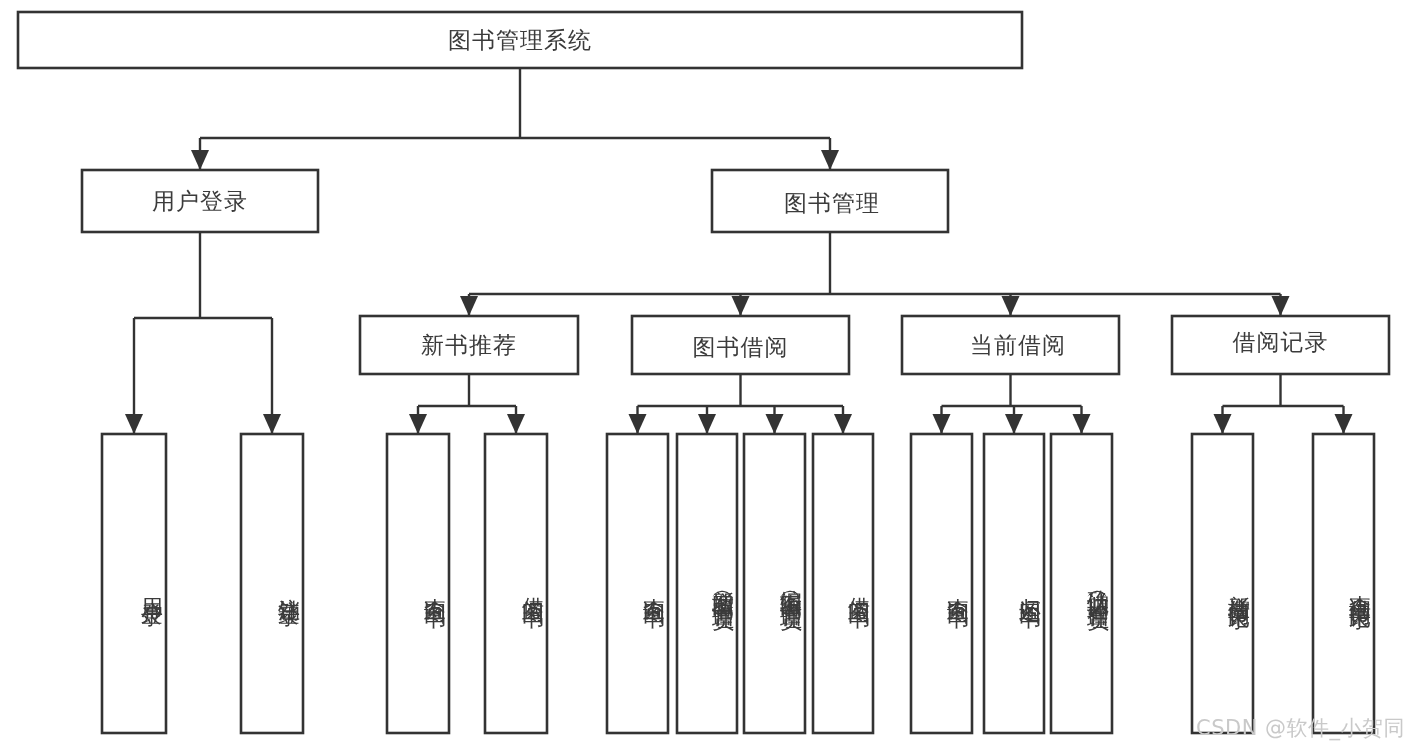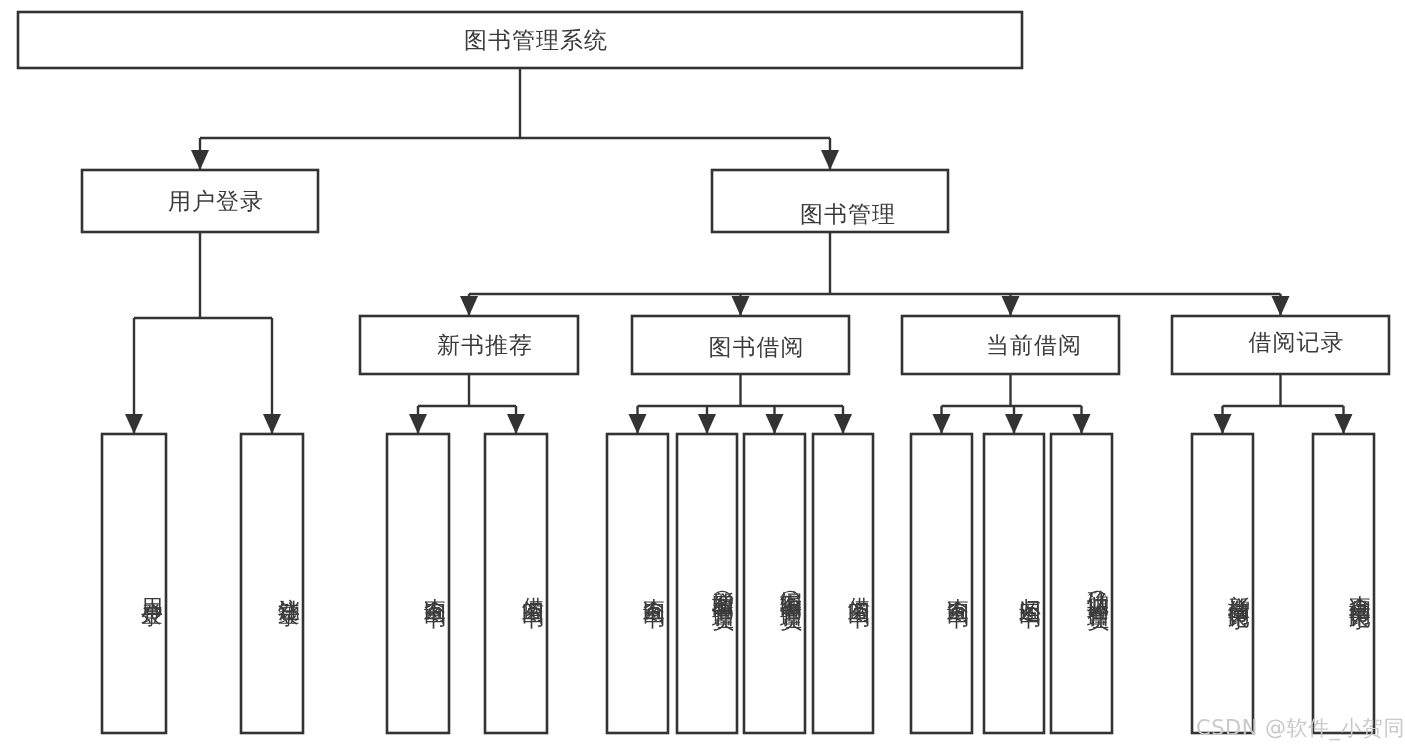--- a/index.html
+++ b/index.html
@@ -45,21 +45,20 @@
     position: absolute;
     display: flex;
     align-items: center;
     justify-content: center;
     color: #3b3b3b;
     font-size: 23px;
     letter-spacing: 1px;
     white-space: nowrap;
     pointer-events: none;
     font-family: "DejaVu Sans", "Liberation Sans", sans-serif;
-    padding-left: 16px;
   }
   .node-label-v {
     position: absolute;
     display: flex;
     align-items: flex-start;
     justify-content: center;
     color: #3b3b3b;
     font-size: 22px;
     line-height: 1.28;
     writing-mode: vertical-rl;
@@ -157,21 +156,21 @@
         <rect x="911" y="434" width="61" height="299" class="node-box"></rect>
         <rect x="984" y="434" width="60" height="299" class="node-box"></rect>
         <rect x="1051" y="434" width="61" height="299" class="node-box"></rect>
         <rect x="1192" y="434" width="61" height="299" class="node-box"></rect>
         <rect x="1313" y="434" width="61" height="299" class="node-box"></rect>
       </g>
   </svg>
   <div id="labels-layer">
       <div class="node-label-h" style="left: 18px; top: 12px; width: 1004px; height: 56px;">图书管理系统</div>
       <div class="node-label-h" style="left: 82px; top: 170px; width: 236px; height: 62px;">用户登录</div>
-      <div class="node-label-h" style="left: 712px; top: 183px; width: 240px; height: 62px;">图书管理</div>
+      <div class="node-label-h" style="left: 712px; top: 172px; width: 240px; height: 62px;">图书管理</div>
       <div class="node-label-h" style="left: 360px; top: 316px; width: 218px; height: 58px; text-align: right;">新书推荐</div>
       <div class="node-label-h" style="left: 632px; top: 316px; width: 217px; height: 62px;">图书借阅</div>
       <div class="node-label-h" style="left: 902px; top: 316px; width: 232px; height: 58px;">当前借阅</div>
       <div class="node-label-h" style="left: 1172px; top: 316px; width: 217px; height: 52px;">借阅记录</div>
       <div class="node-label-v" style="left: 102px; top: 448px; width: 64px; height: 275px;">用户登录</div>
       <div class="node-label-v" style="left: 241px; top: 448px; width: 62px; height: 275px;">注销登录</div>
       <div class="node-label-v" style="left: 387px; top: 448px; width: 62px; height: 275px;">查询图书</div>
       <div class="node-label-v" style="left: 485px; top: 448px; width: 62px; height: 275px;">借阅图书</div>
       <div class="node-label-v" style="left: 607px; top: 448px; width: 61px; height: 275px;">查询图书</div>
       <div class="node-label-v" style="left: 677px; top: 448px; width: 60px; height: 275px;">新增图书（管理员）</div>

